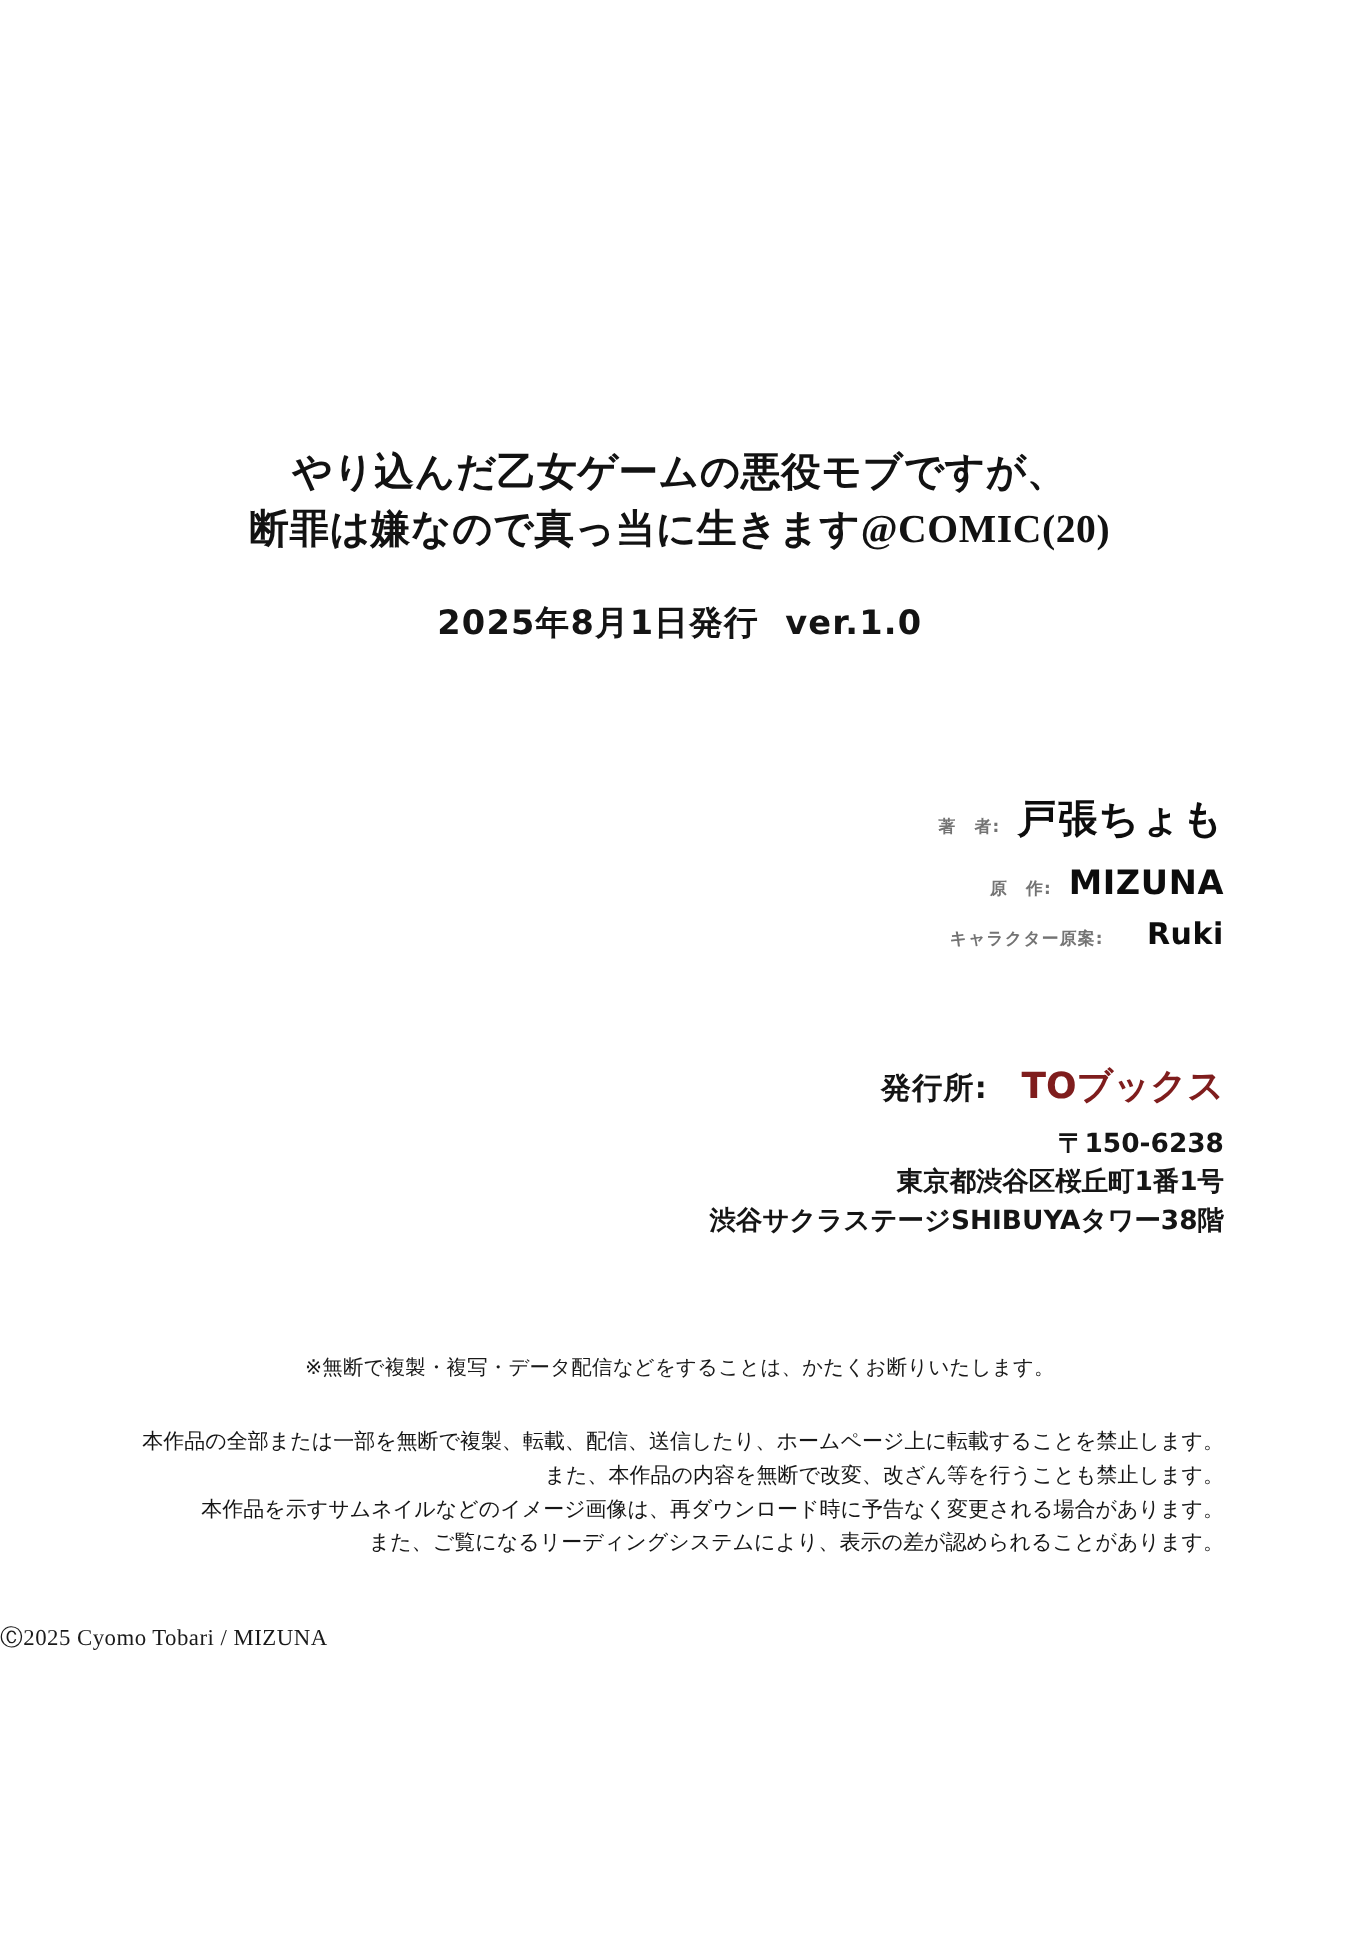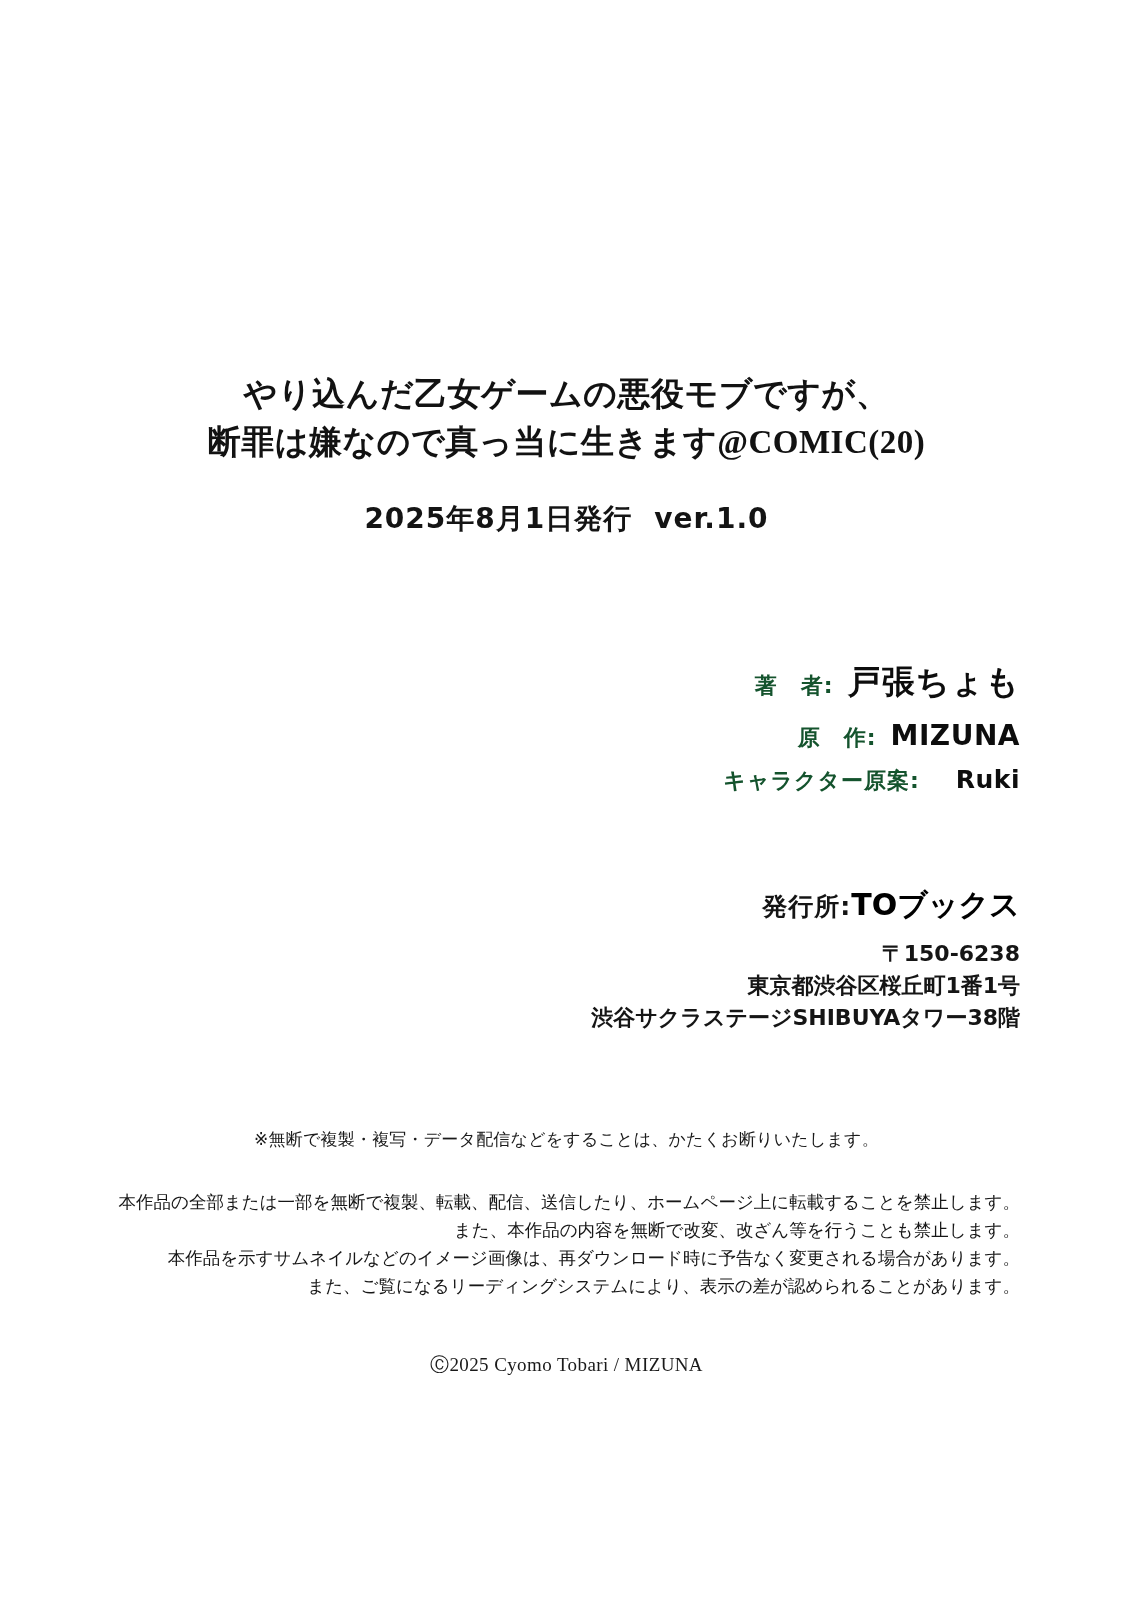--- a/index.html
+++ b/index.html
@@ -69,23 +69,23 @@
     width: 1020px;
     text-align: right;
   }
   .credit-row {
     display: block;
     white-space: nowrap;
     margin-bottom: 10px;
   }
   .credit-label {
     font-family: "DejaVu Sans", sans-serif;
-    font-size: 22px;
-    font-weight: bold;
-    color: #14532d;
+    font-size: 14px;
+    font-weight: bold;
+    color: #737373;
     letter-spacing: 1px;
   }
   .credit-value {
     font-family: "DejaVu Sans", sans-serif;
     font-weight: bold;
     color: #0d0d0d;
     margin-left: 14px;
   }
   .credit-value.author {
     font-size: 33px;
@@ -119,22 +119,22 @@
     font-family: "DejaVu Sans", sans-serif;
     font-size: 25px;
     font-weight: bold;
     letter-spacing: 1px;
     color: #141414;
   }
   .pub-name {
     font-family: "DejaVu Sans", sans-serif;
     font-size: 30px;
     font-weight: bold;
-    margin-left: 0;
-    color: #000000;
+    margin-left: 28px;
+    color: #7f1d1d;
   }
   .pub-line {
     font-family: "DejaVu Sans", sans-serif;
     font-size: 22px;
     font-weight: bold;
     line-height: 32px;
     color: #151515;
     white-space: nowrap;
   }
 
@@ -164,21 +164,20 @@
     line-height: 28px;
     color: #161616;
     white-space: nowrap;
   }
 
   .copyright {
     position: absolute;
     left: 0;
     right: 0;
     top: 1352px;
-    text-align: center;
     font-family: "Liberation Serif", serif;
     font-size: 19px;
     color: #1a1a1a;
     letter-spacing: 0.4px;
   }
 </style>
 </head>
 <body>
 
 <div class="page">

